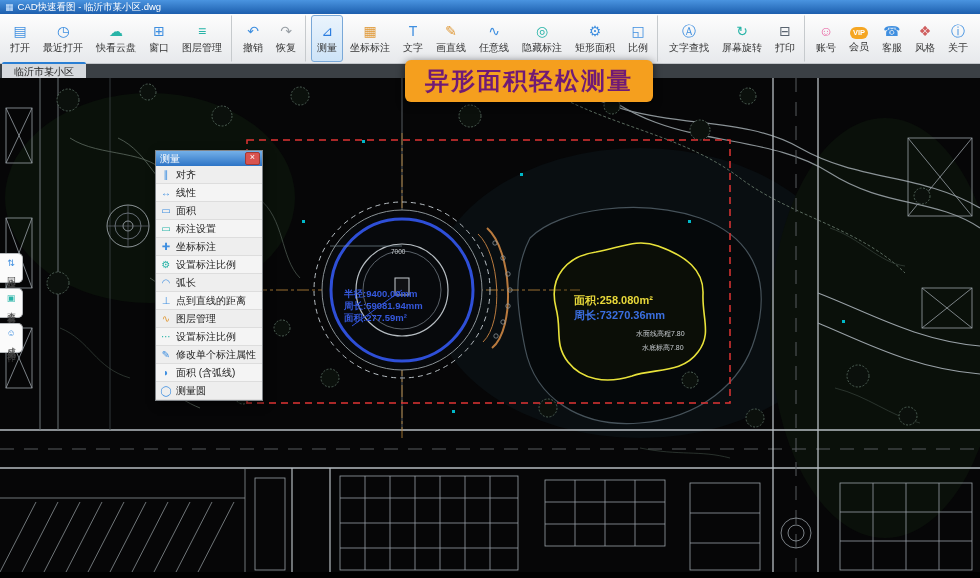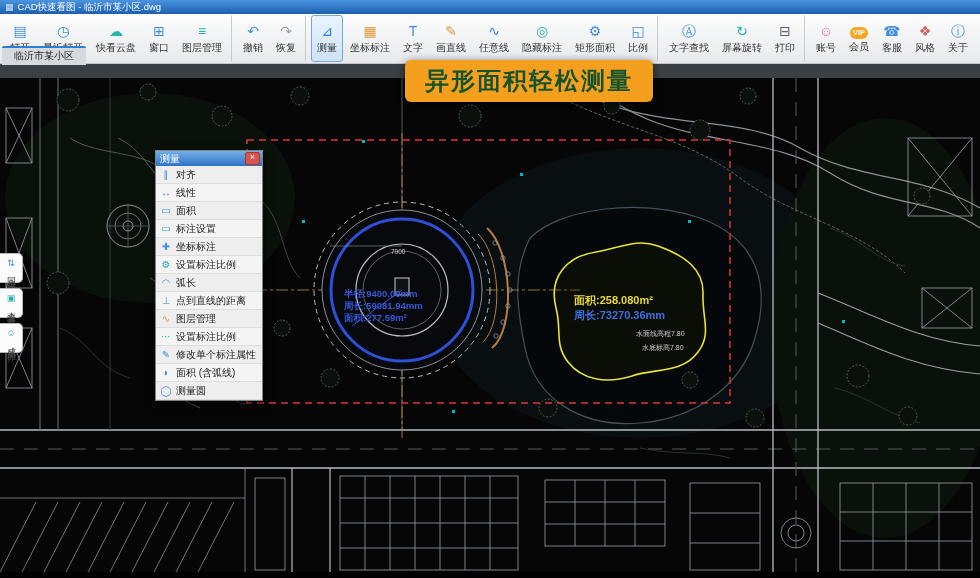--- a/index.html
+++ b/index.html
@@ -17,32 +17,32 @@
   .tb-item{display:flex;flex-direction:column;align-items:center;justify-content:center;
     gap:1px;font-size:10px;color:#333;padding:1px 5px;border:1px solid transparent;border-radius:3px;white-space:nowrap;}
   .tb-item.active{background:linear-gradient(#eaf4fd,#cde3f7);border:1px solid #79a8d8;}
   .tb-item.sep{border-right:1px solid #c6cacd;border-radius:0;margin-right:4px;padding-right:9px;}
   .tb-icon{height:17px;line-height:17px;font-size:14px;}
   .tb-icon[style*="background"]{font-size:7.5px;font-weight:bold;height:12px;line-height:12px;
     padding:0 3px;border-radius:8px;margin-top:3px;}
 
   
   .tabbar{height:17px;background:#3b4045;display:flex;align-items:flex-end;padding-left:2px;}
-  .tab{background:#d6d9dd;color:#1c1c1c;font-size:10px;padding:1px 12px 2px;margin-bottom:16px;
+  .tab{background:#d6d9dd;color:#1c1c1c;font-size:10px;padding:1px 12px 2px;margin-bottom:0;
     border-top:2px solid #2a7fd4;border-radius:2px 2px 0 0;}
 
   
   .canvas-wrap{position:absolute;top:78px;left:0;width:980px;height:494px;background:#050505;}
   svg text{font-family:"Liberation Sans","DejaVu Sans",sans-serif;}
 
   .bottombar{position:absolute;left:0;bottom:0;width:980px;height:6px;background:#000;}
 
   
   .banner{position:absolute;left:405px;top:60px;padding:5px 20px;border-radius:6px;
-    color:#14532d;font-size:24px;font-weight:bold;letter-spacing:2px;
+    color:#701a75;font-size:24px;font-weight:bold;letter-spacing:2px;
     box-shadow:0 2px 8px rgba(0,0,0,.6);background:#f59f1e;}
 
   
   .panel{position:absolute;left:155px;top:150px;width:106px;background:#f1f1f1;
     border:1px solid #7f8florid;border:1px solid #808488;box-shadow:2px 3px 8px rgba(0,0,0,.55);}
   .panel-head{height:15px;background:linear-gradient(#74b0e8,#2d74c6);color:#fff;font-size:10px;
     display:flex;align-items:center;justify-content:space-between;padding:0 2px 0 4px;}
   .panel-close{width:13px;height:11px;background:#d9534f;border:1px solid #a03a36;color:#fff;
     font-size:9px;line-height:9px;text-align:center;border-radius:2px;}
   .panel-row{display:flex;align-items:center;gap:4px;font-size:10px;color:#222;

